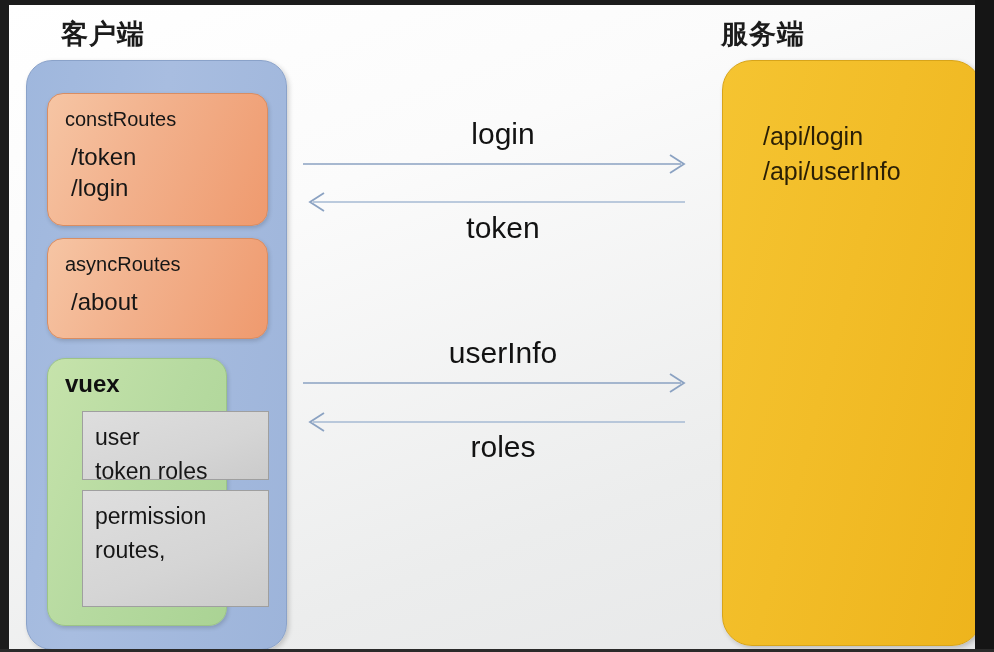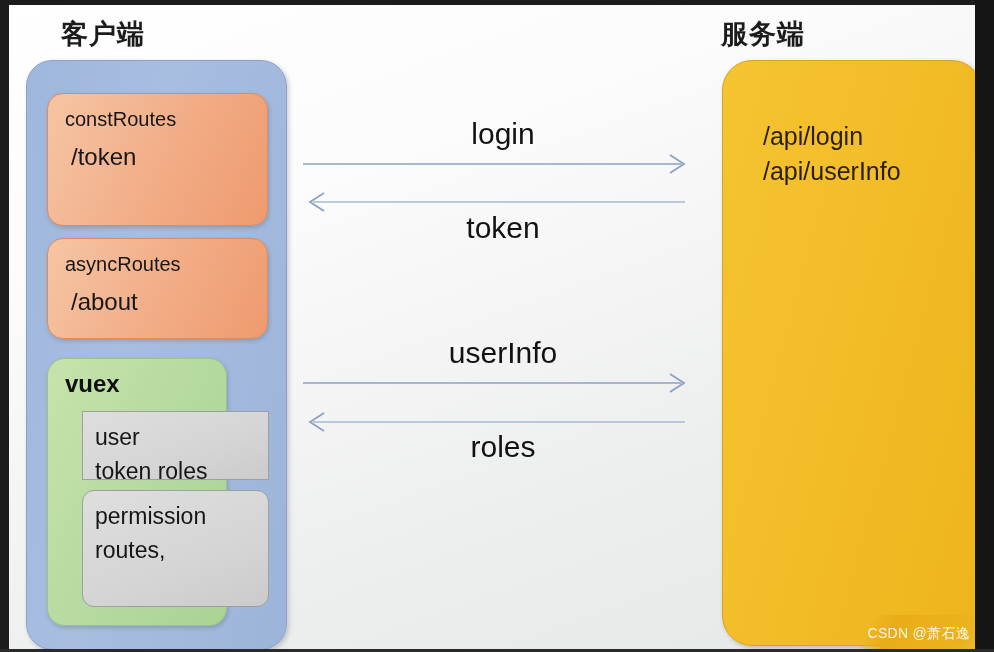--- a/index.html
+++ b/index.html
@@ -119,21 +119,21 @@
   .gray-box {
     position: absolute;
     left: 34px;
     width: 187px;
     background: linear-gradient(160deg, #dedede 0%, #d5d5d5 60%, #cbcbcb 100%);
     border: 1px solid #9f9f9f;
     box-sizing: border-box;
     padding: 8px 0 8px 12px;
   }
   #box-store-state { top: 52px; height: 69px; }
-  #box-store-permission { top: 131px; height: 117px; border-radius: 12px; }
+  #box-store-permission { top: 131px; height: 117px; }
 
   .gray-line {
     font-size: 23px;
     color: #161616;
     line-height: 34px;
     white-space: nowrap;
   }
 
   
   #server-container {
@@ -195,20 +195,21 @@
 
     <div class="heading" id="heading-client">客户端</div>
     <div class="heading" id="heading-server">服务端</div>
 
     <div id="client-container">
 
       <div class="orange-box" id="box-const-routes">
         <div class="box-title">constRoutes</div>
         <div class="route-gap"></div>
         <div class="route-line">/token</div>
+        <div class="route-line">/login</div>
       </div>
 
       <div class="orange-box" id="box-async-routes">
         <div class="box-title">asyncRoutes</div>
         <div class="route-gap"></div>
         <div class="route-line">/about</div>
       </div>
 
       <div id="box-vuex">
         <div id="vuex-title">vuex</div>
@@ -254,18 +255,14 @@
     </svg>
     <div class="arrow-label" style="left:294px; top:425px; width:400px;">roles</div>
 
   </div>
 
   <div class="frame-top"></div>
   <div class="frame-left"></div>
   <div class="frame-right"></div>
   <div class="frame-bottom"></div>
 
-  <div id="watermark">
-    <div id="watermark-bg"></div>
-    <div id="watermark-text">CSDN @萧石逸</div>
-  </div>
 
 </div>
 
 </body></html>

